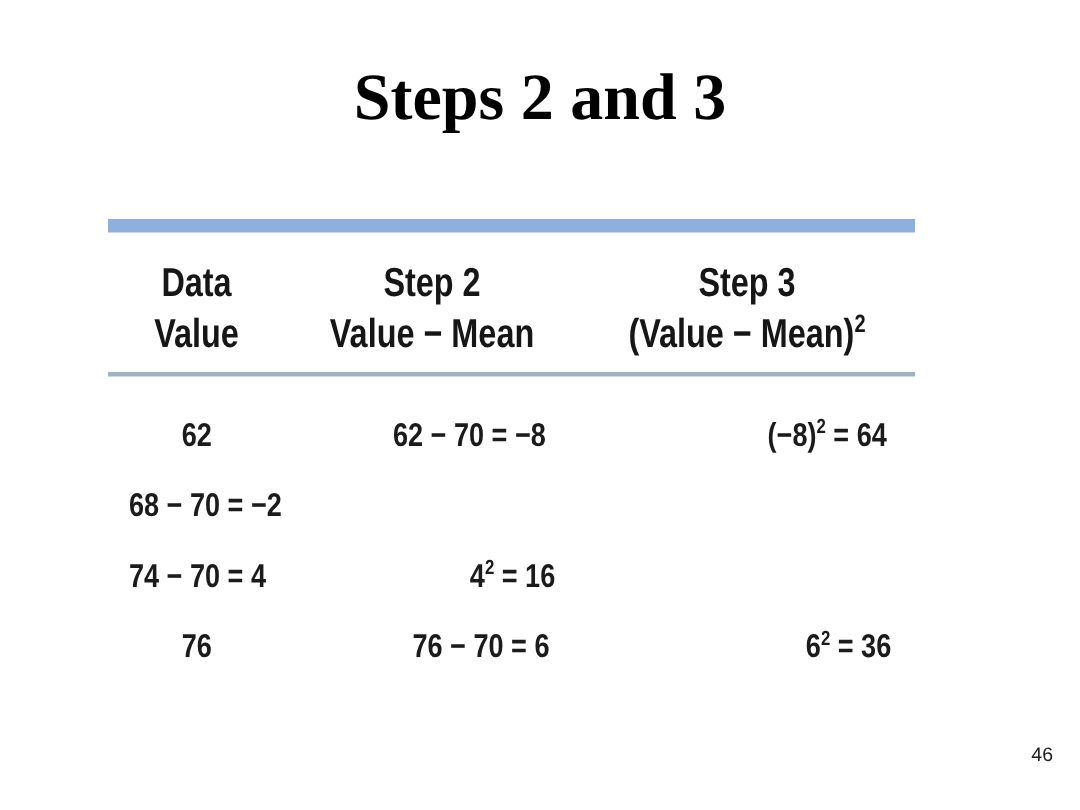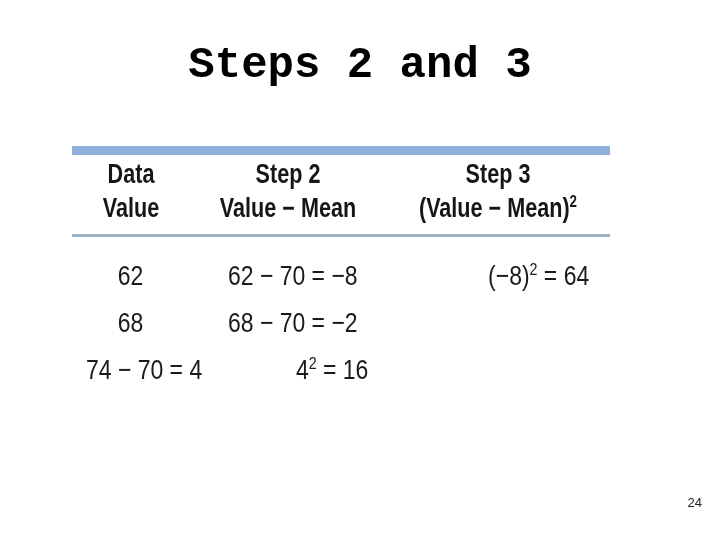--- a/index.html
+++ b/index.html
@@ -15,21 +15,21 @@
     position: relative;
   }
 
   
   #slide-title {
     position: absolute;
     left: 0;
     top: 38px;
     width: 720px;
     text-align: center;
-    font-family: Liberation Mono, monospace;
+    font-family: Liberation Serif, serif;
     font-weight: bold;
     font-size: 44px;
     line-height: 54px;
     letter-spacing: 0px;
     color: #000000;
     white-space: nowrap;
   }
 
   
   #stats-table {
@@ -46,21 +46,21 @@
   }
 
   .table-grid {
     display: grid;
     grid-template-columns: 118px 196px 224px;
     width: 100%;
   }
 
   
   #table-header {
-    padding-top: 2px;
+    padding-top: 16px;
     padding-bottom: 7px;
   }
 
   .hcell {
     font-family: "Liberation Sans", sans-serif;
     font-weight: bold;
     font-size: 27px;
     line-height: 34px;
     color: #161616;
     text-align: center;
@@ -86,22 +86,22 @@
 
   
   #table-body {
     padding-top: 15px;
   }
   .data-row {
     height: 47px;
   }
   .dcell {
     font-family: "Liberation Sans", sans-serif;
-    font-weight: normal;
-    font-size: 28px;
+    font-weight: bold;
+    font-size: 22px;
     line-height: 47px;
     color: #1b1b1b;
     white-space: nowrap;
   }
   .dcell-inner {
     display: inline-block;
     transform: scaleX(0.82);
     transform-origin: center center;
   }
   .col-data {
@@ -167,26 +167,30 @@
 
   <div id="table-body">
 
     <div class="table-grid data-row">
       <div class="dcell col-data"><span class="dcell-inner">62</span></div>
       <div class="dcell col-step2"><span class="dcell-inner">62 − 70 = −8</span></div>
       <div class="dcell col-step3"><span class="dcell-inner"><span>(−8)</span><sup>2</sup><span> = 64</span></span></div>
     </div>
 
     <div class="table-grid data-row">
-      <div class="dcell col-data"><span class="dcell-inner">68</span></div>
       <div class="dcell col-step2"><span class="dcell-inner">68 − 70 = −2</span></div>
     </div>
 
     <div class="table-grid data-row">
       <div class="dcell col-step2"><span class="dcell-inner">74 − 70 = 4</span></div>
       <div class="dcell col-step3"><span class="dcell-inner"><span>4</span><sup>2</sup><span> = 16</span></span></div>
     </div>
 
+    <div class="table-grid data-row">
+      <div class="dcell col-data"><span class="dcell-inner">76</span></div>
+      <div class="dcell col-step2"><span class="dcell-inner">76 − 70 = 6</span></div>
+      <div class="dcell col-step3"><span class="dcell-inner"><span>6</span><sup>2</sup><span> = 36</span></span></div>
+    </div>
 
   </div>
 </div>
 
-<div id="page-number">24</div>
+<div id="page-number">46</div>
 
 </body></html>

